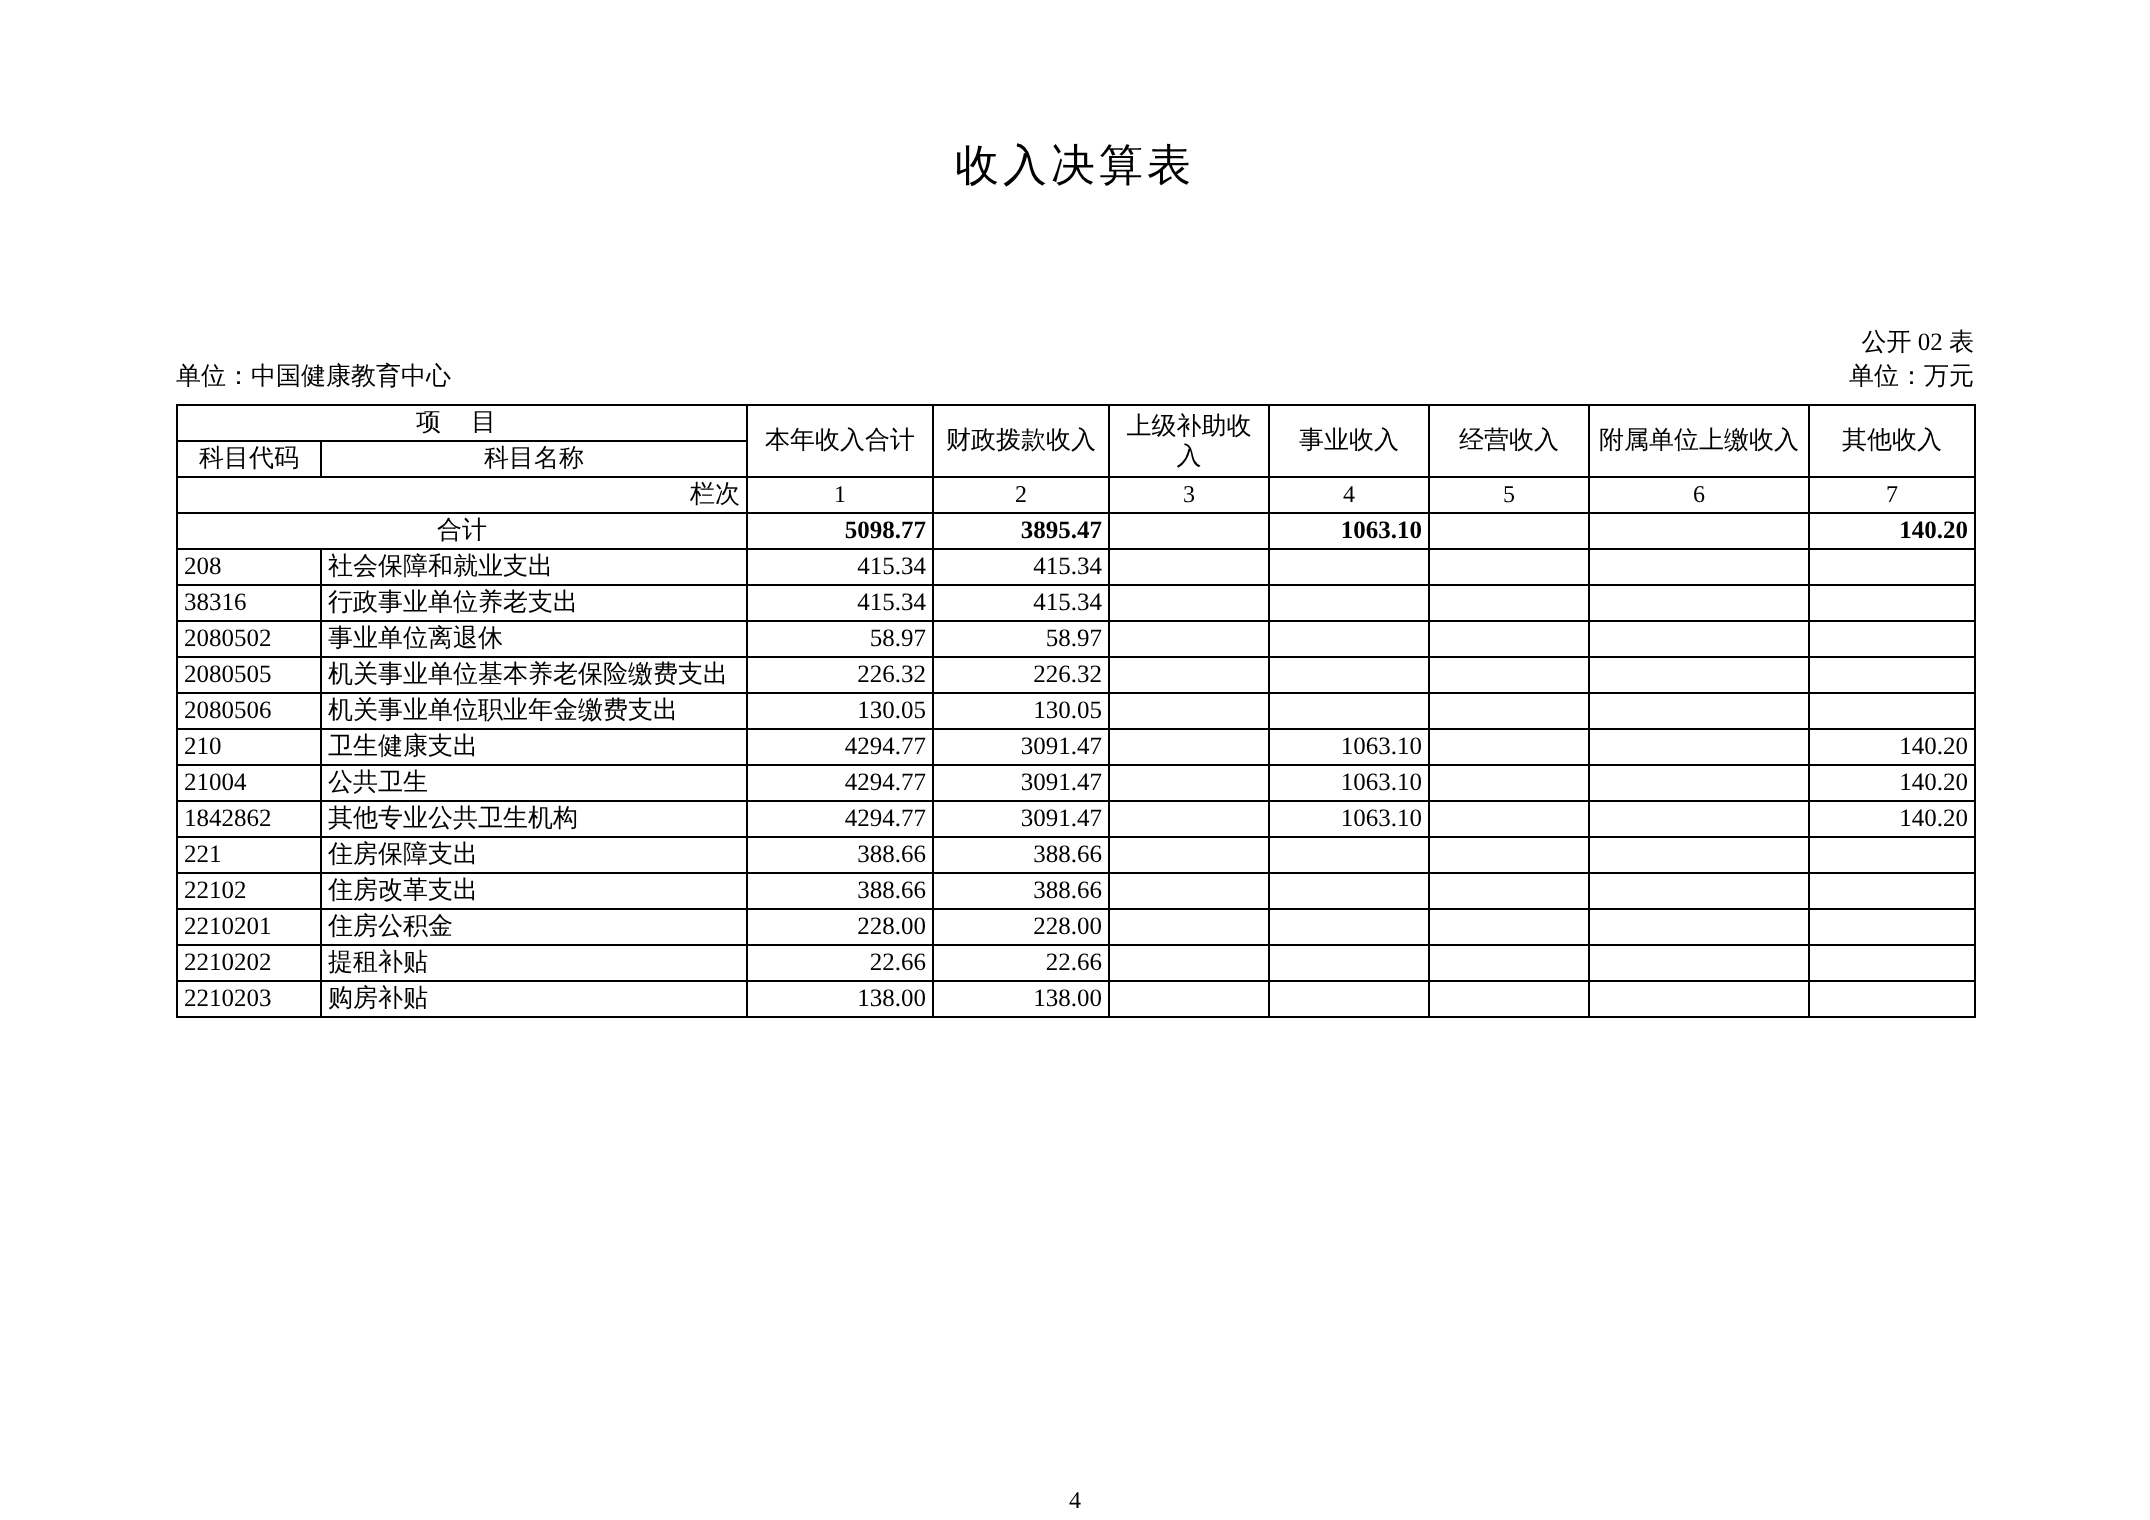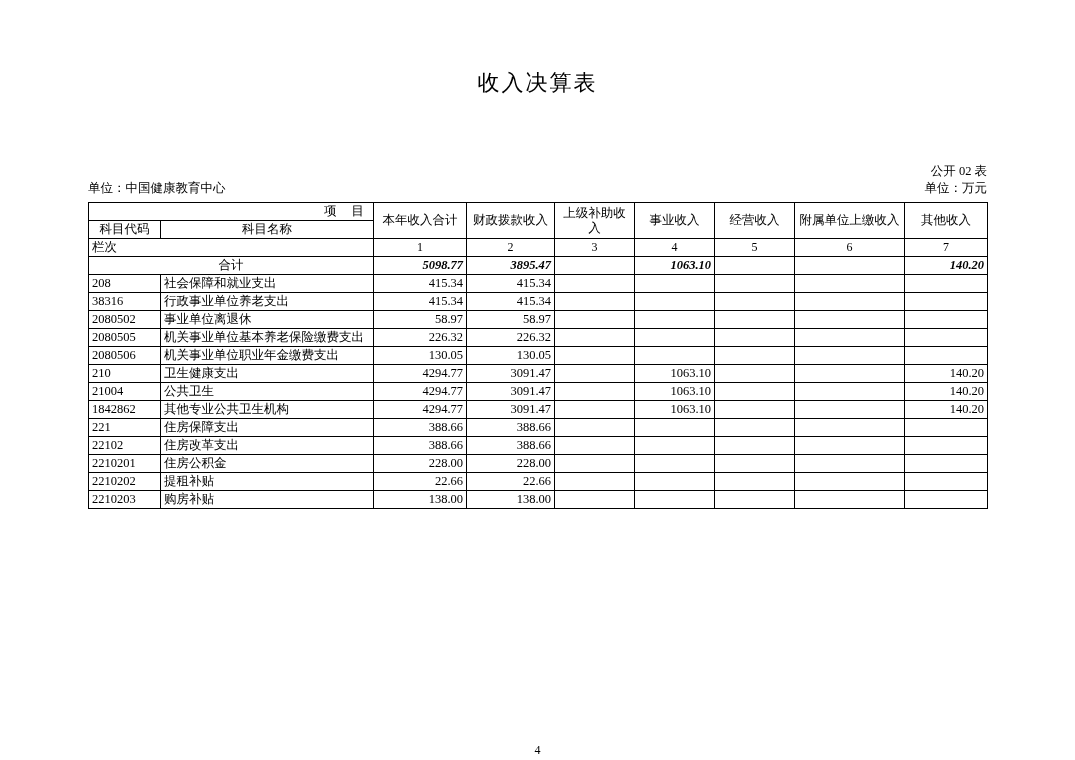--- a/index.html
+++ b/index.html
@@ -54,55 +54,54 @@
   table.main td, table.main th {
     border: 1px solid #000000;
     padding: 1px 3px;
     vertical-align: middle;
     font-weight: normal;
     line-height: 15px;
     height: 17px;
     box-sizing: border-box;
   }
   .hdr-item {
+    text-align: center;
+    font-size: 12.5px;
+    letter-spacing: 6px;
+  }
+  .hdr-sub {
+    text-align: center;
+    font-size: 12.5px;
+  }
+  .hdr-col {
+    text-align: center;
+    font-size: 12.5px;
+    line-height: 16px;
+  }
+  .rownum {
+    text-align: center;
+    font-size: 12px;
+  }
+  .rownum-label {
     text-align: right;
-    font-size: 12.5px;
-    letter-spacing: 6px;
-  }
-  .hdr-sub {
-    text-align: center;
-    font-size: 12.5px;
-  }
-  .hdr-col {
-    text-align: center;
-    font-size: 12.5px;
-    line-height: 16px;
-  }
-  .rownum {
-    text-align: center;
-    font-size: 12px;
-  }
-  .rownum-label {
-    text-align: left;
     font-size: 12.5px;
   }
   .total-label {
     text-align: center;
     font-weight: bold;
     font-size: 12.5px;
     margin-top: 40px;
   }
   .num {
     text-align: right;
     font-size: 12.5px;
     padding-right: 4px;
   }
   .num.bold {
     font-weight: bold;
-    font-style: italic;
   }
   .code {
     text-align: left;
     font-size: 12.5px;
     padding-left: 4px;
   }
   .name {
     text-align: left;
     font-size: 12.5px;
   }

